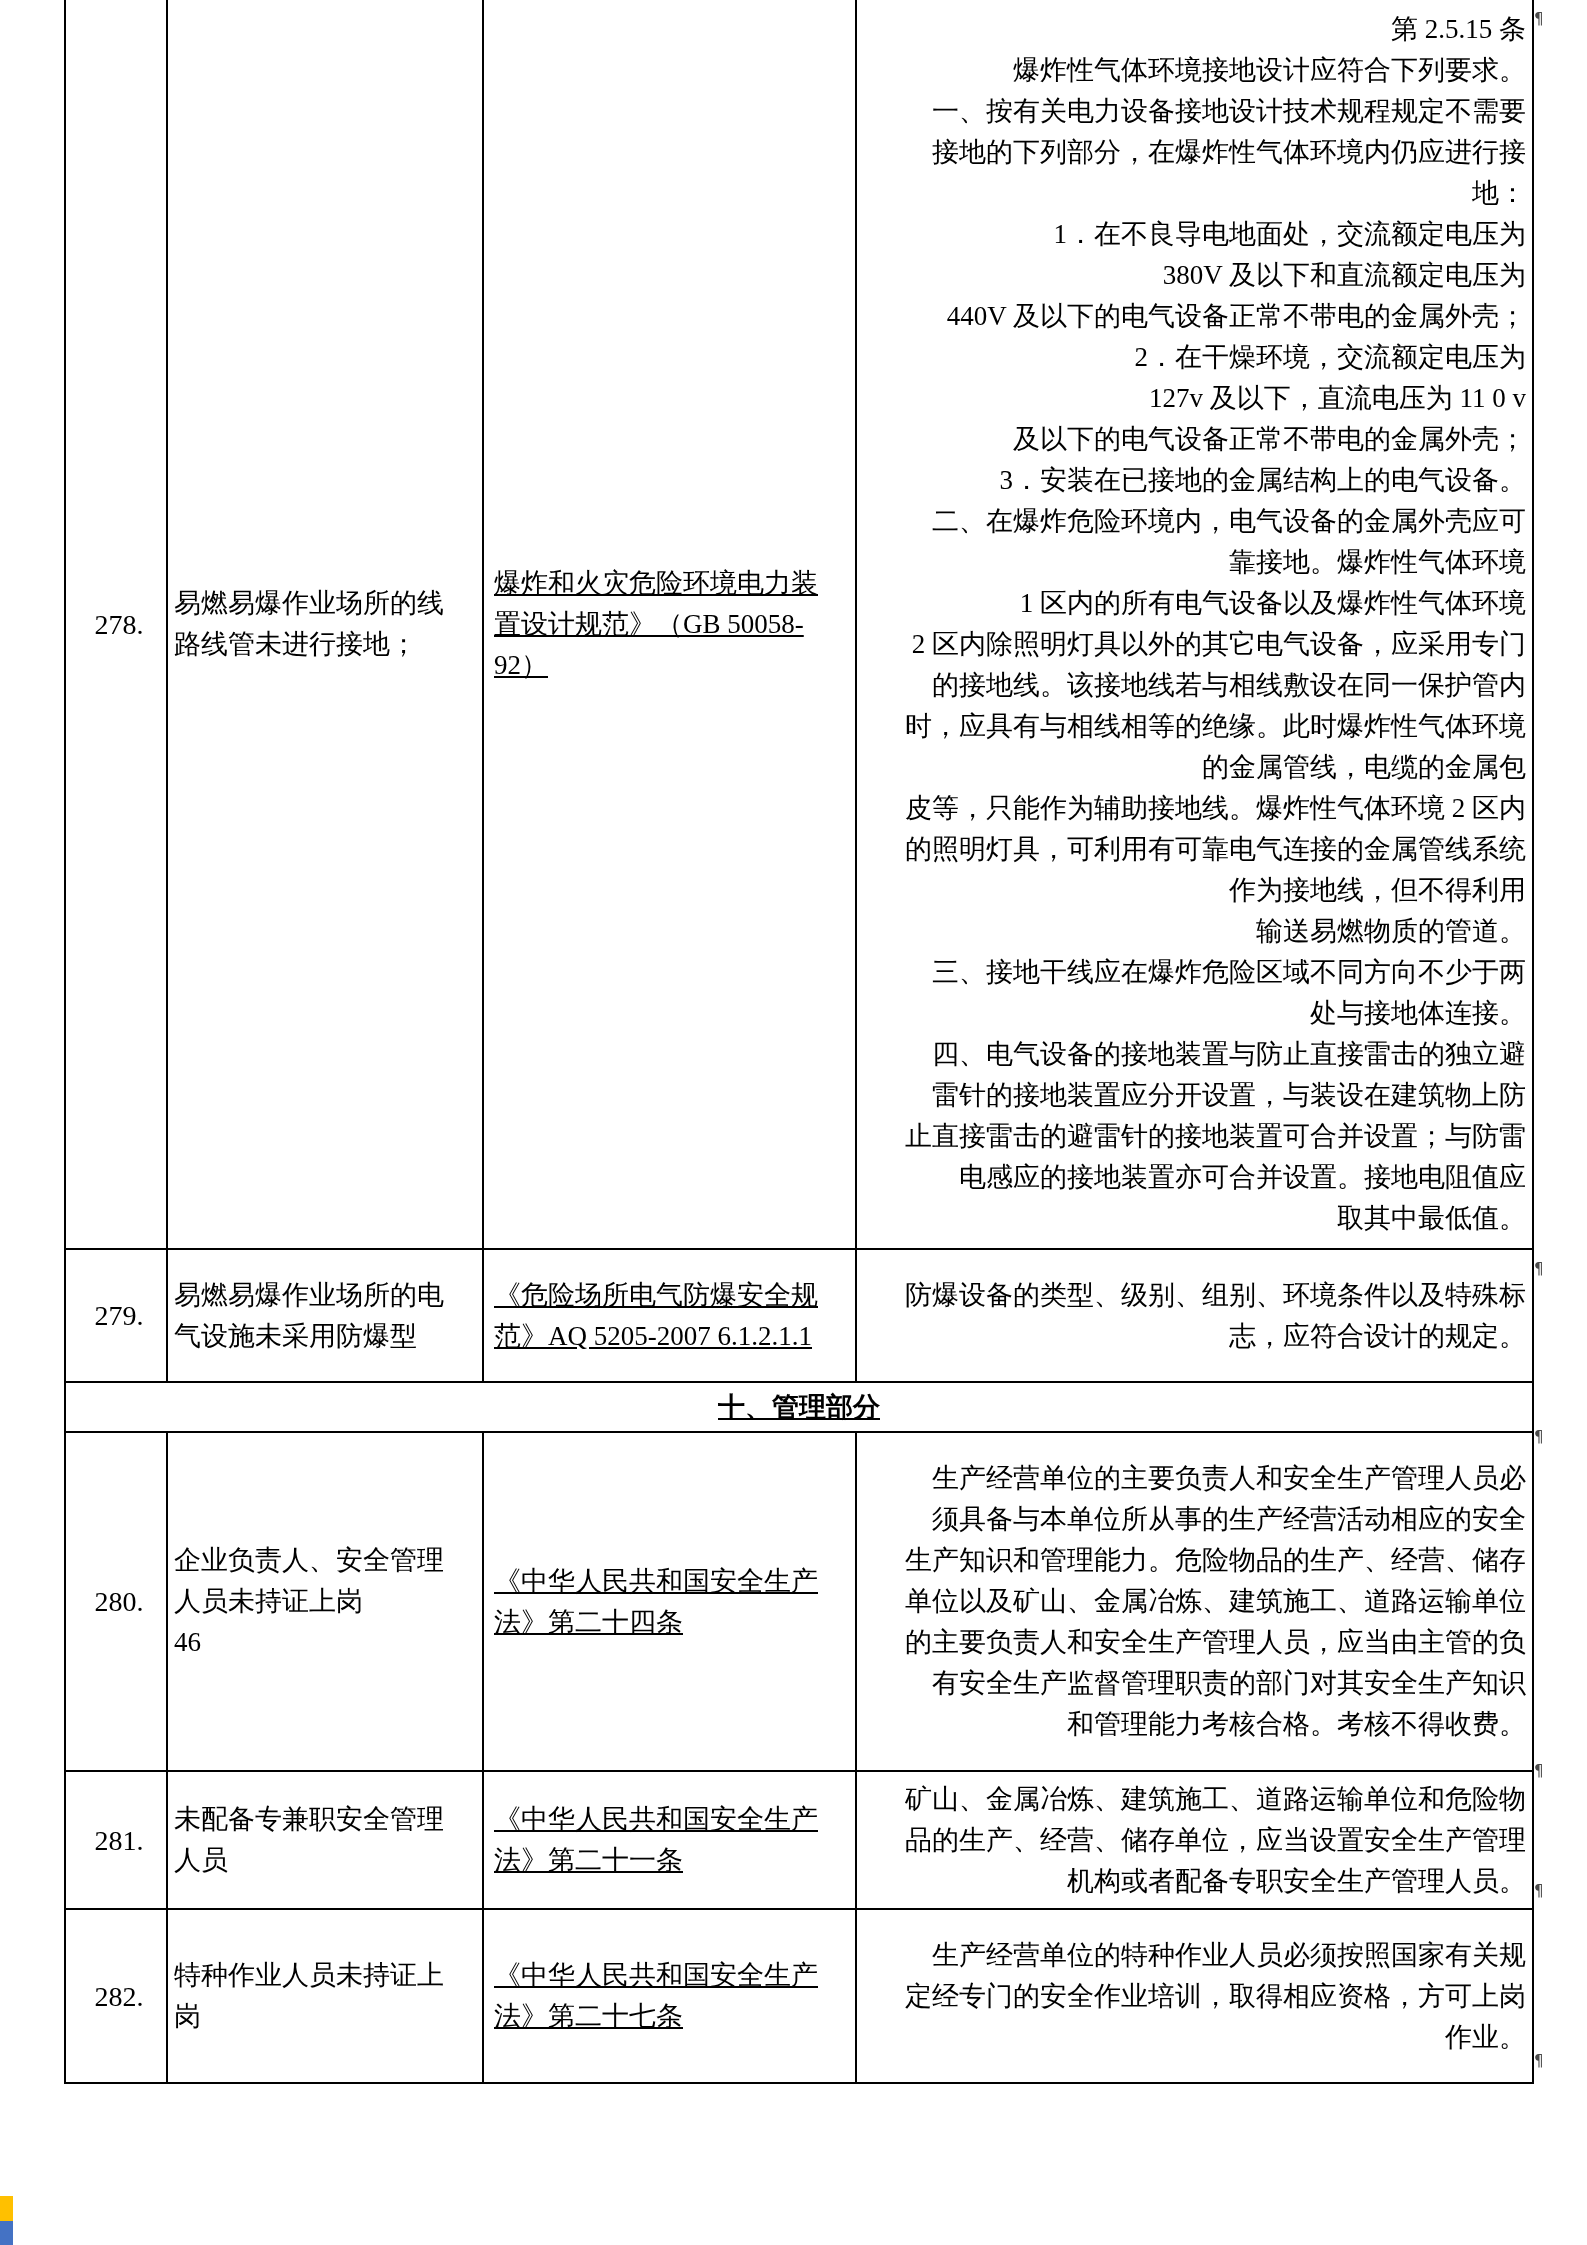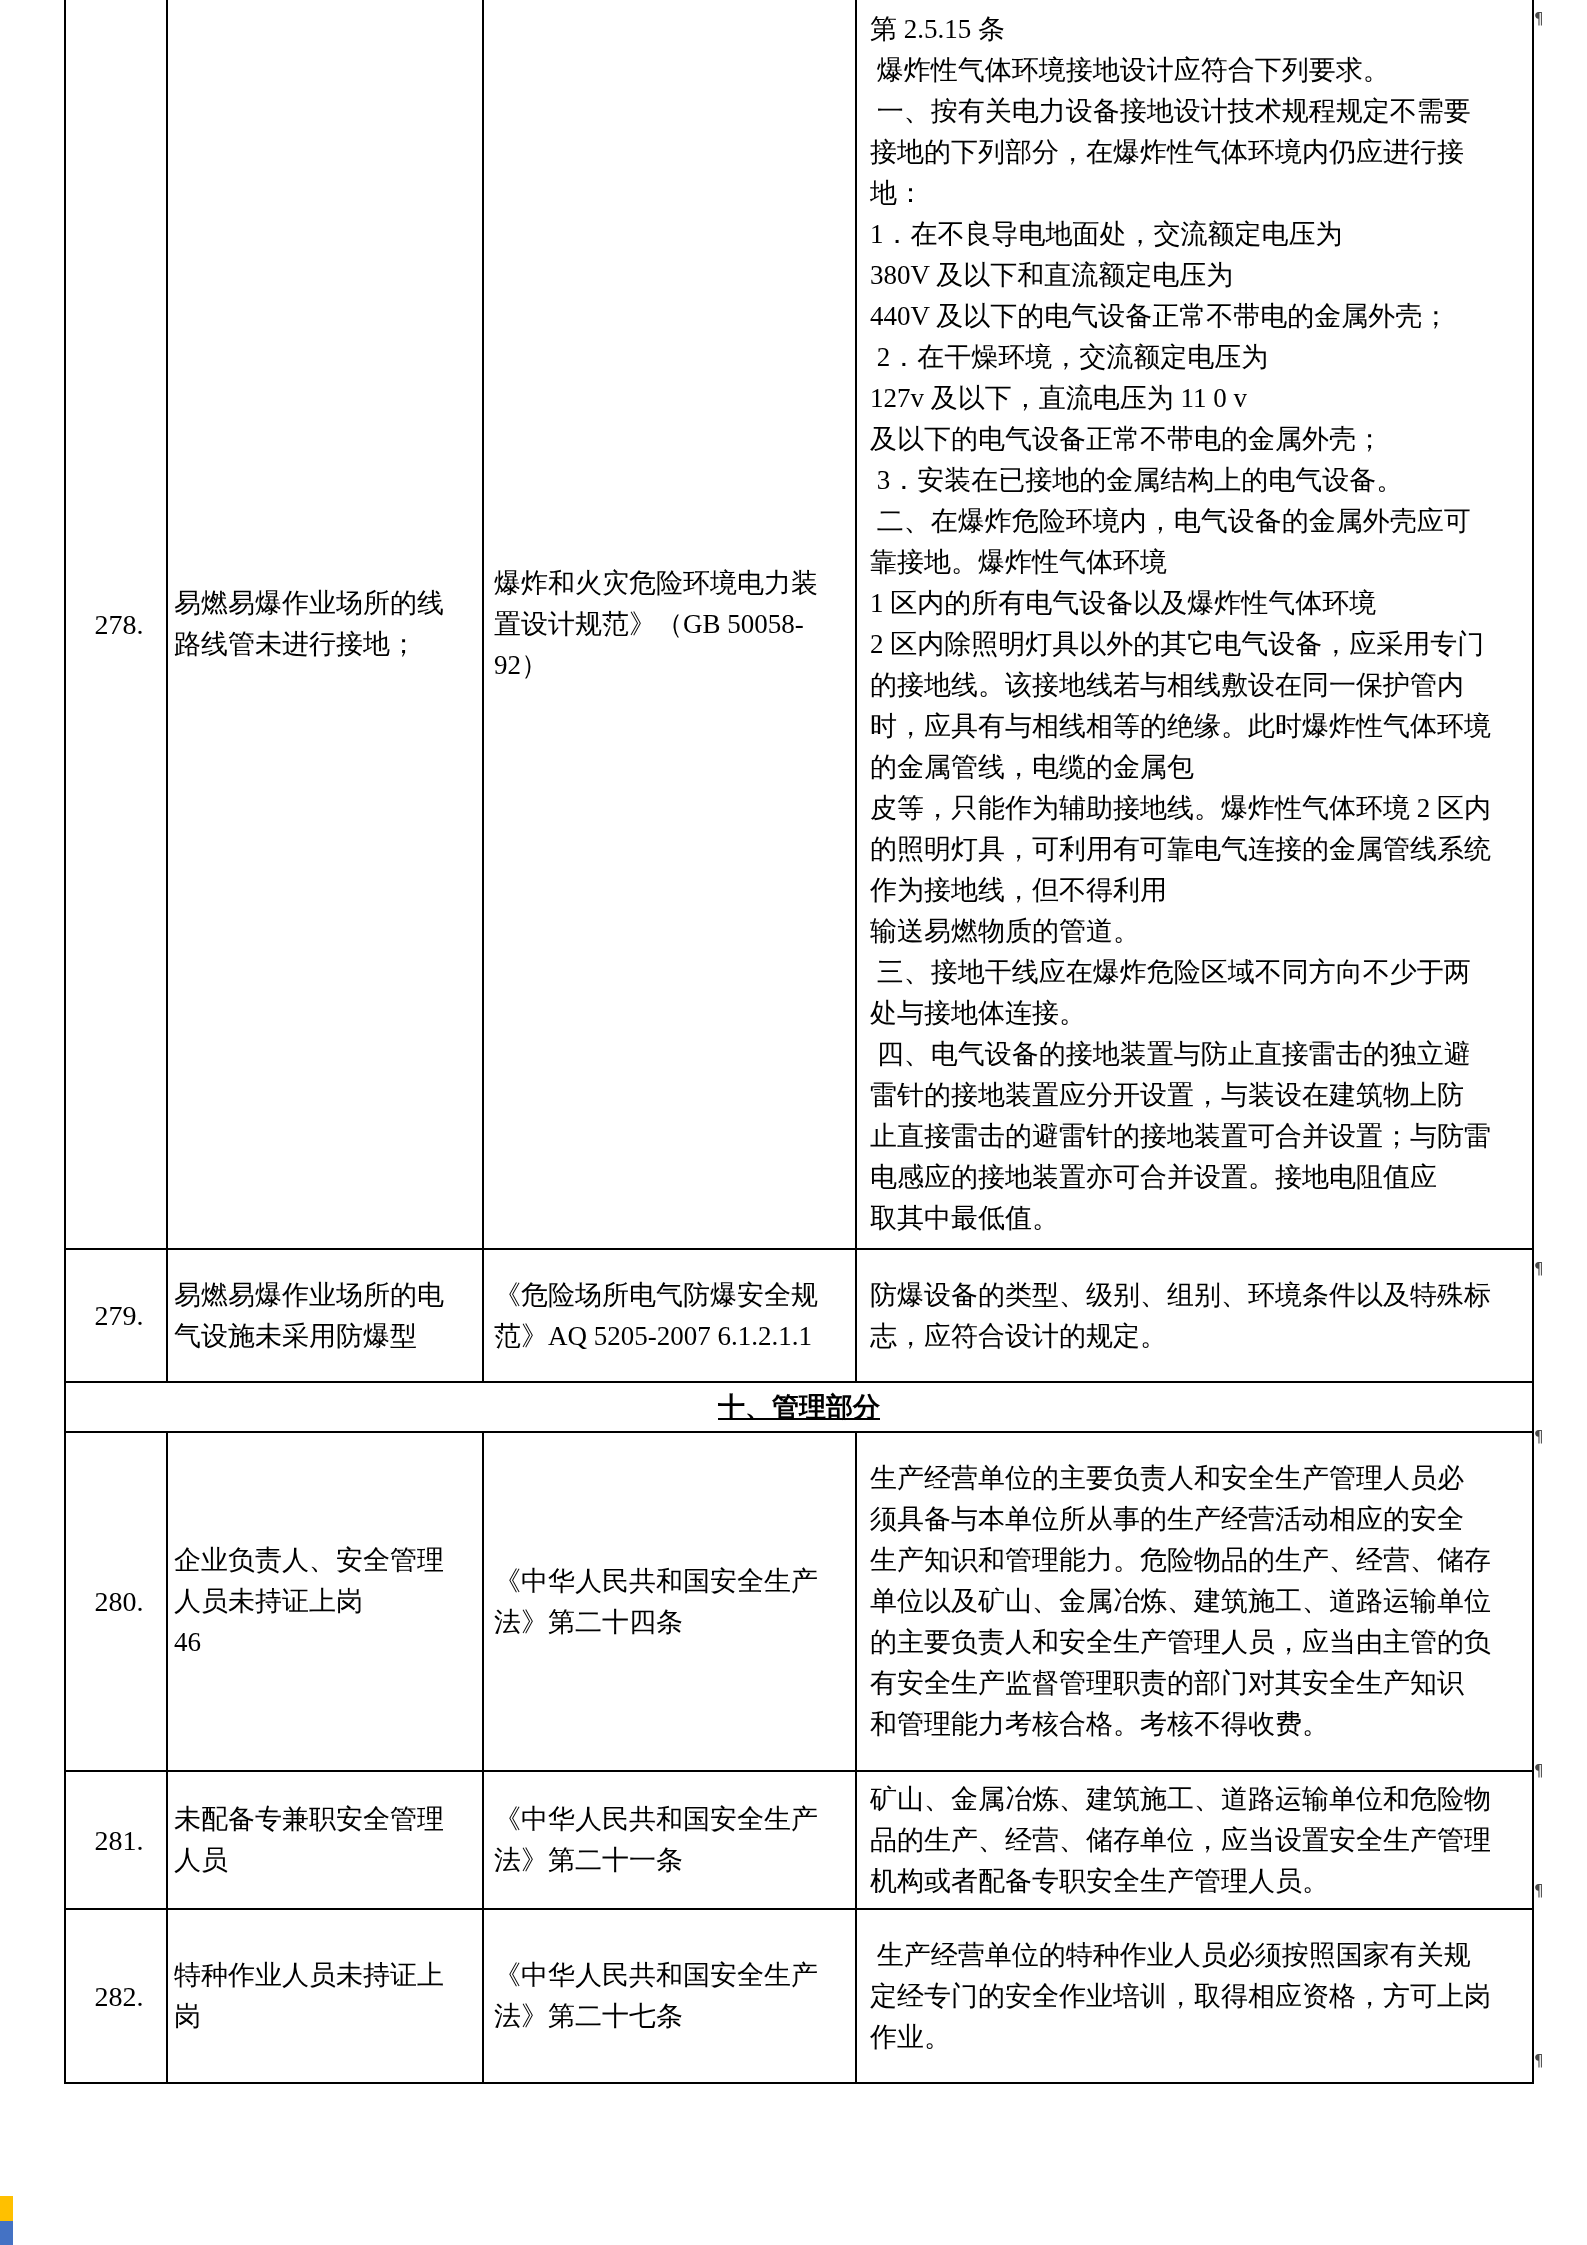--- a/index.html
+++ b/index.html
@@ -31,25 +31,26 @@
   }
   td.c-issue{
     padding:2px 8px 2px 6px;
     white-space:pre-wrap;
     text-align:left;
   }
   td.c-basis{
     padding:2px 17px 2px 10px;
     white-space:pre-wrap;
     text-align:left;
+    text-decoration:underline;
   }
   td.c-content{
     padding:4px 6px 4px 13px;
     white-space:pre-wrap;
-    text-align:left;
+    text-align:right;
     margin-left:48px;
   }
   tr.r278 td{height:1240px;}
   tr.r279 td{height:123px;}
   tr.rhead td{height:48px;text-decoration:underline;}
   tr.r280 td{height:329px;}
   tr.r281 td{height:128px;}
   tr.r282 td{height:164px;}
   tr.r283 td{height:82px;}
   td.c-section{

